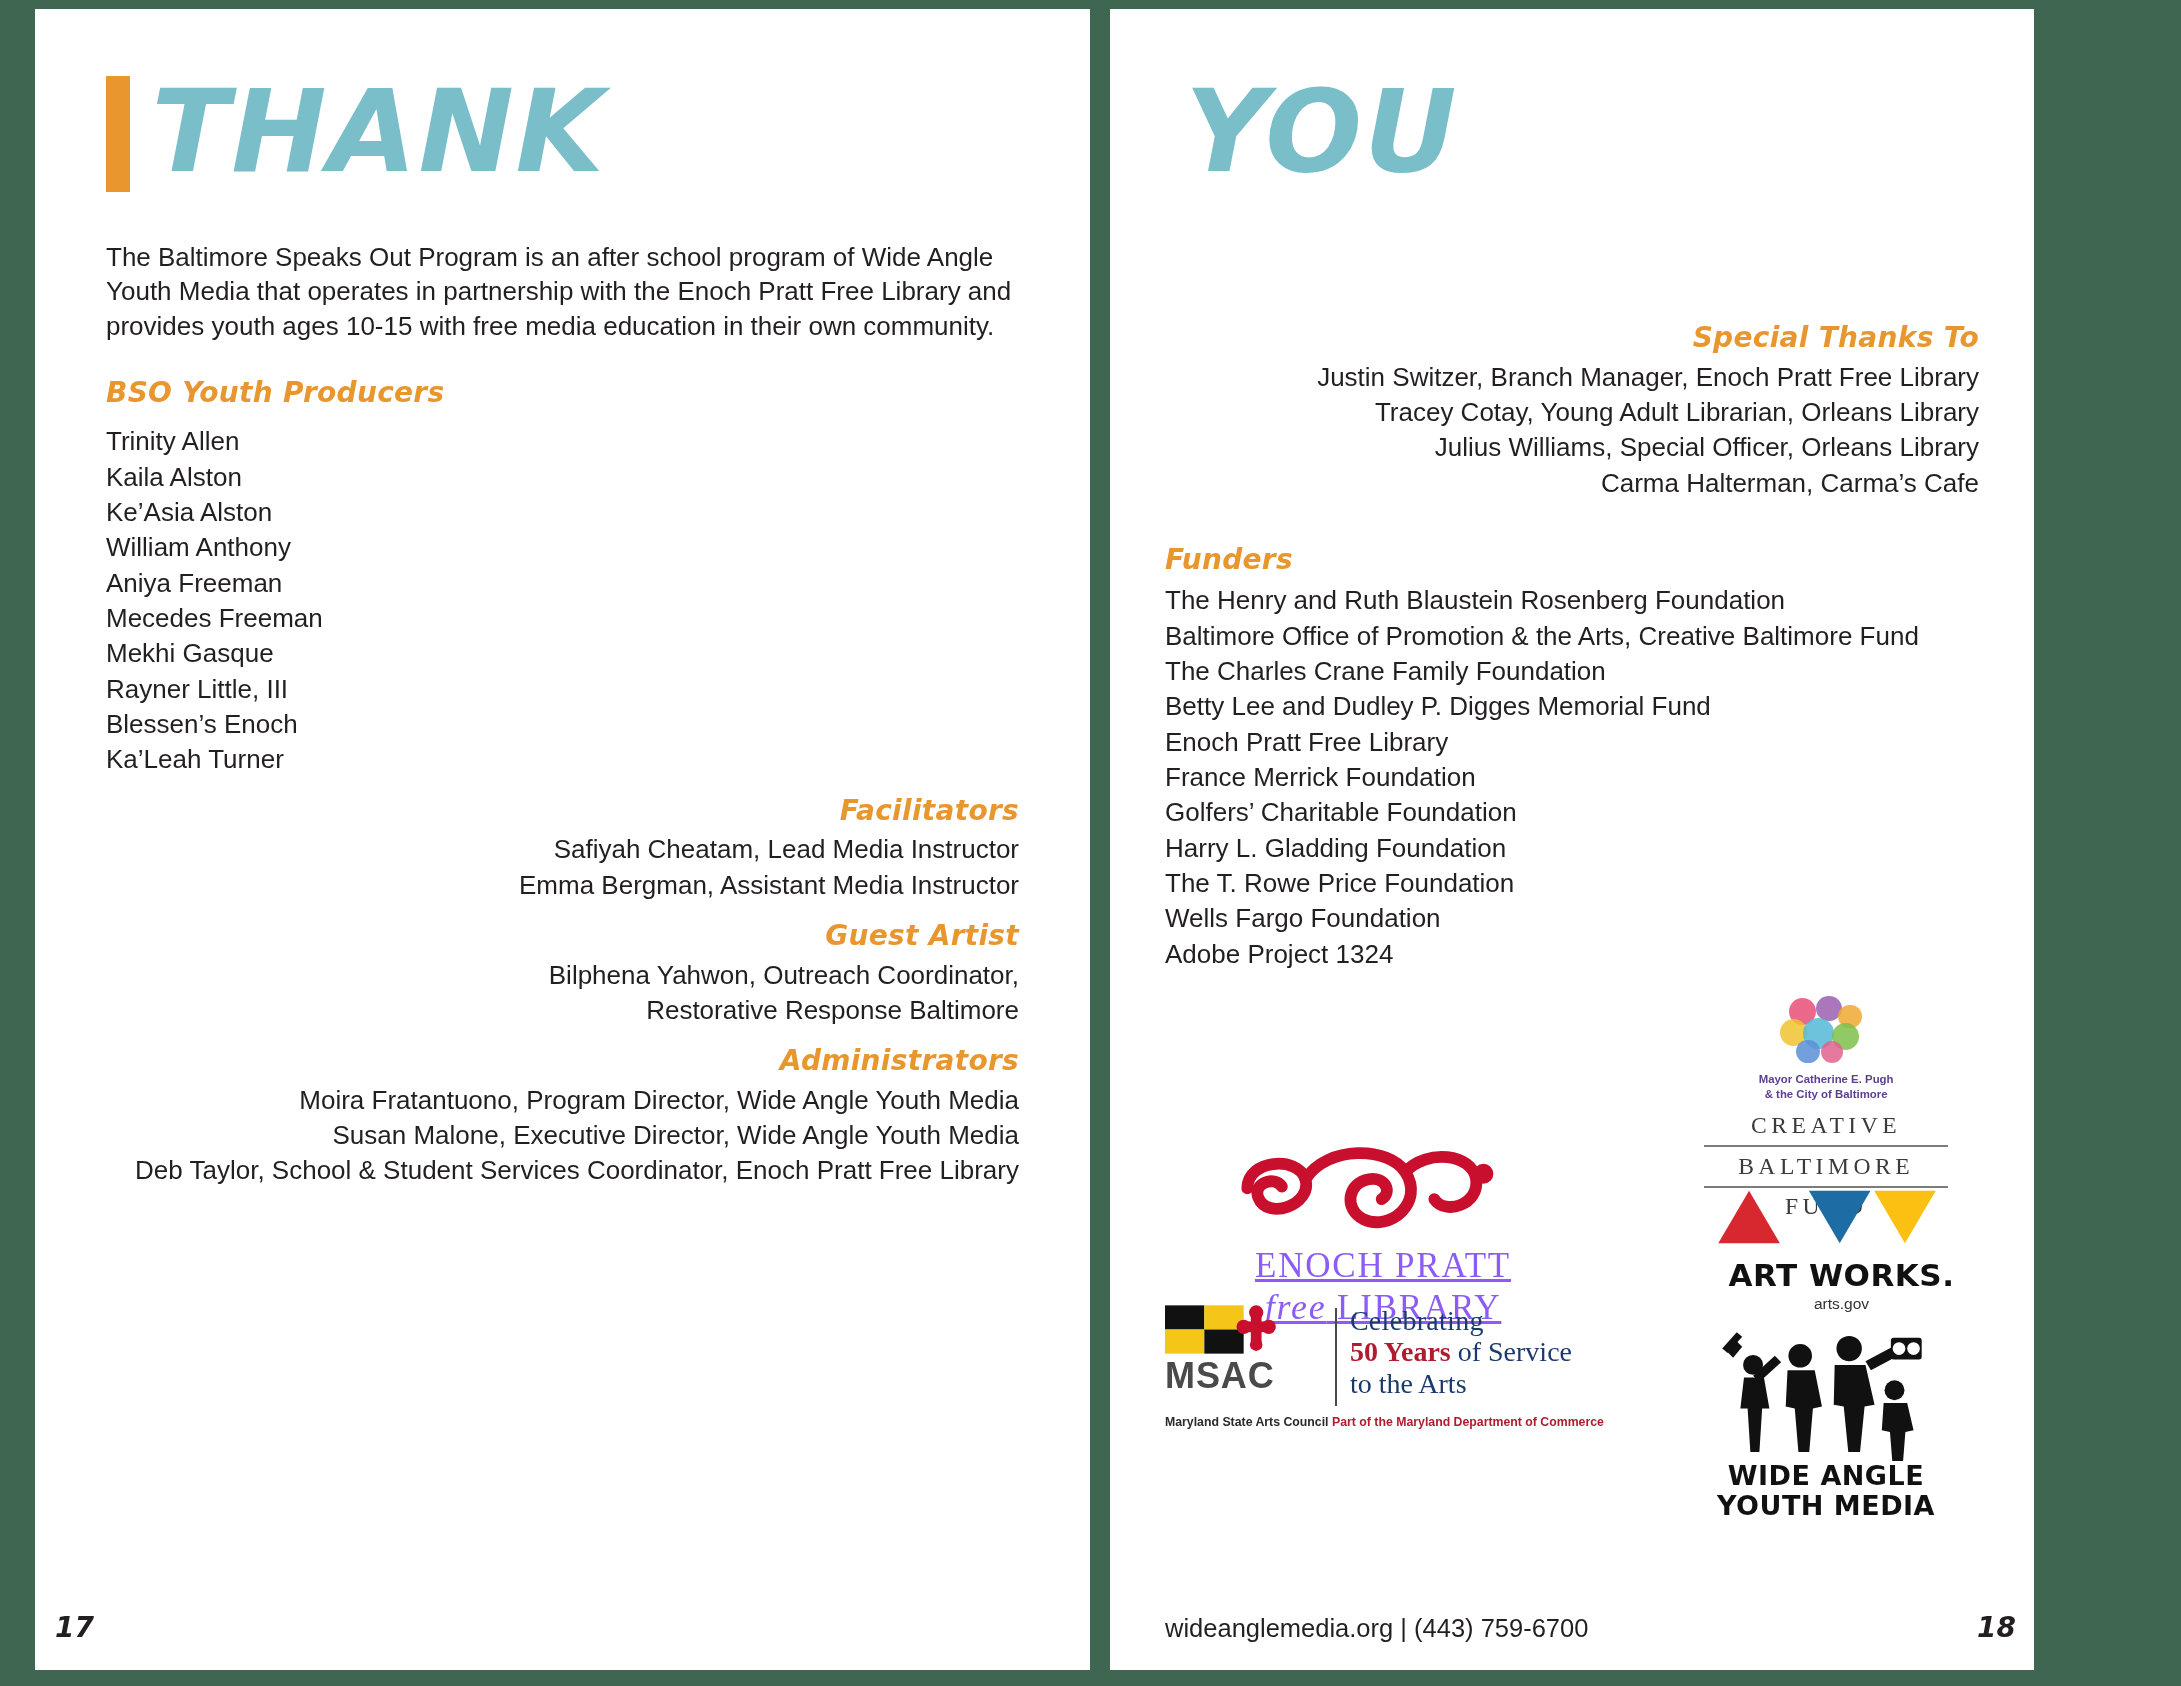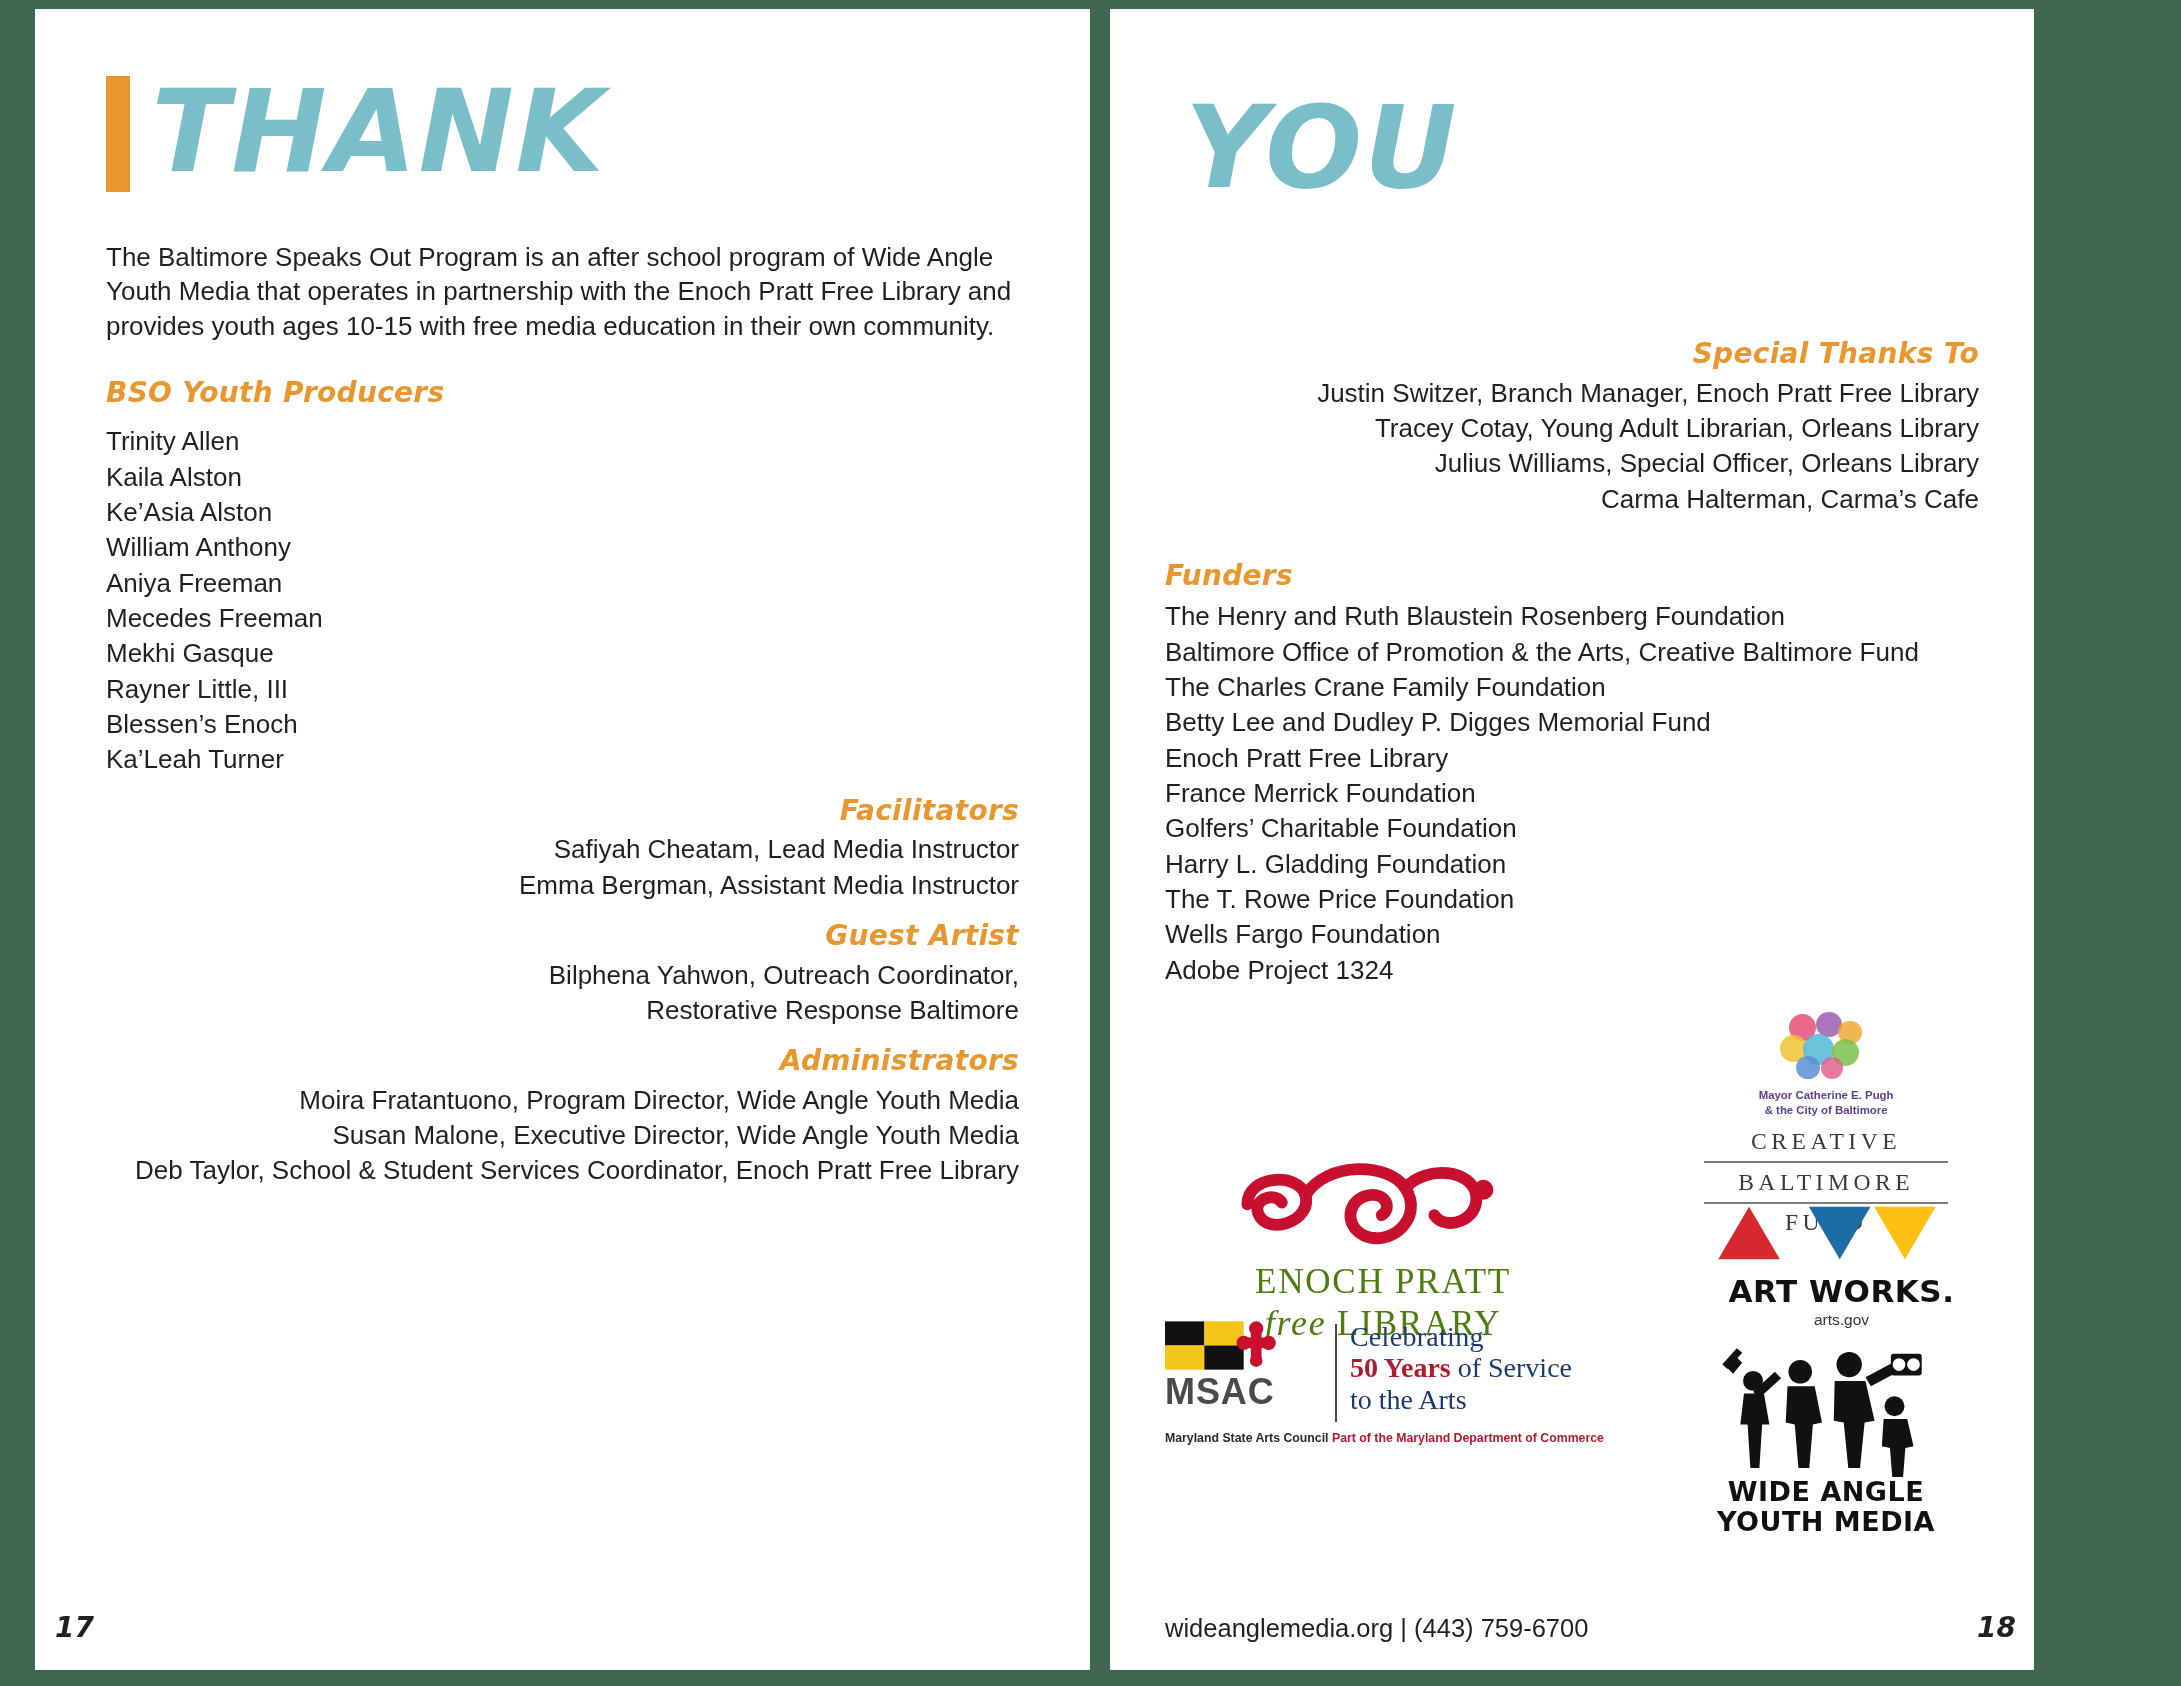--- a/index.html
+++ b/index.html
@@ -17,21 +17,21 @@
     padding: 9px 35px 16.4px 35px;
     gap: 20px;
   }
   .page {
     background: #ffffff;
     position: relative;
     height: 100%;
     overflow: hidden;
   }
   .page-left  { width: 1055px; padding: 0 71px; }
-  .page-right { width: 924px; padding: 16px 55px; }
+  .page-right { width: 924px; padding: 0 55px; }
 
   
   .title-row {
     display: flex;
     align-items: center;
     height: 245px;
   }
   .title-bar {
     width: 23.6px;
     height: 116px;
@@ -132,21 +132,22 @@
     left: 9px;
     top: 136px;
     width: 418px;
     text-align: center;
   }
   .pratt-mark { height: 109px; position: relative; margin-bottom: 5.5px; }
   .pratt-name {
     font-family: "Liberation Serif", serif;
     font-size: 35px;
     letter-spacing: 1.8px;
-    color: #4d7c0f;
+    color: #8b5cf6;
+    text-decoration: underline;
   }
   .pratt-name .free { font-style: italic; font-size: 36px; }
 
   
   .artworks {
     position: absolute;
     right: 10px;
     top: 191px;
     width: 255px;
     text-align: center;

